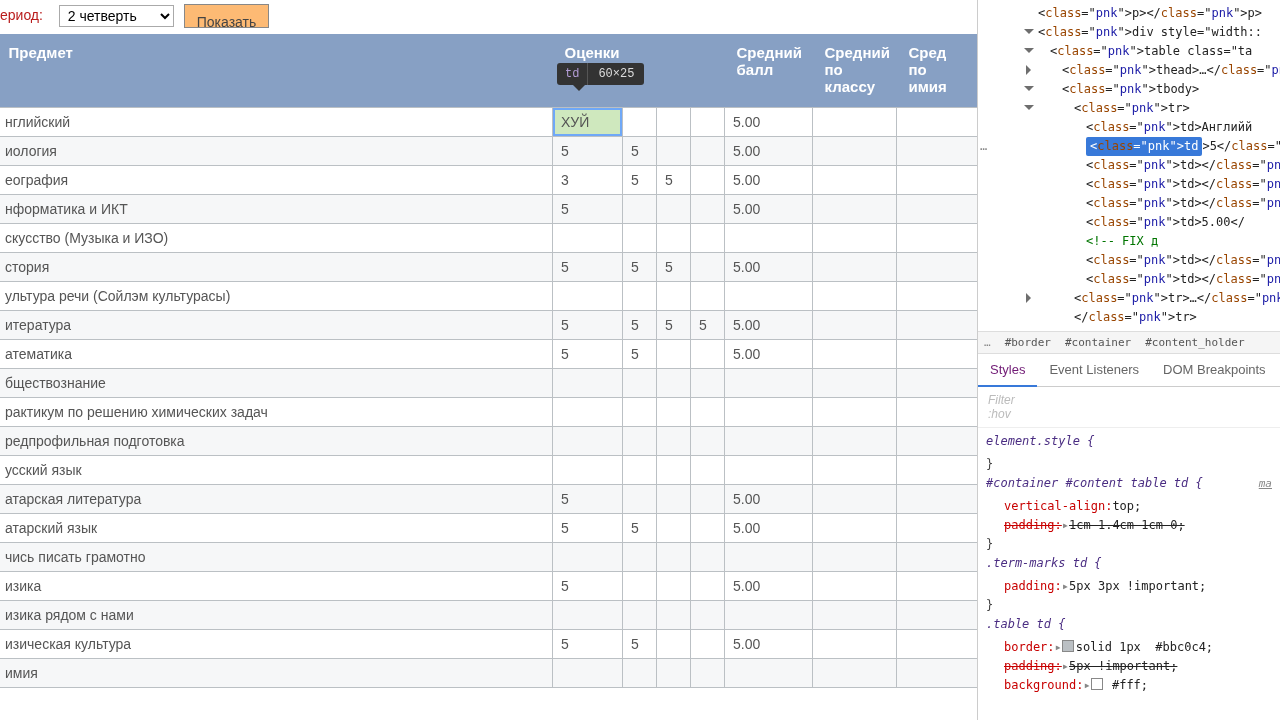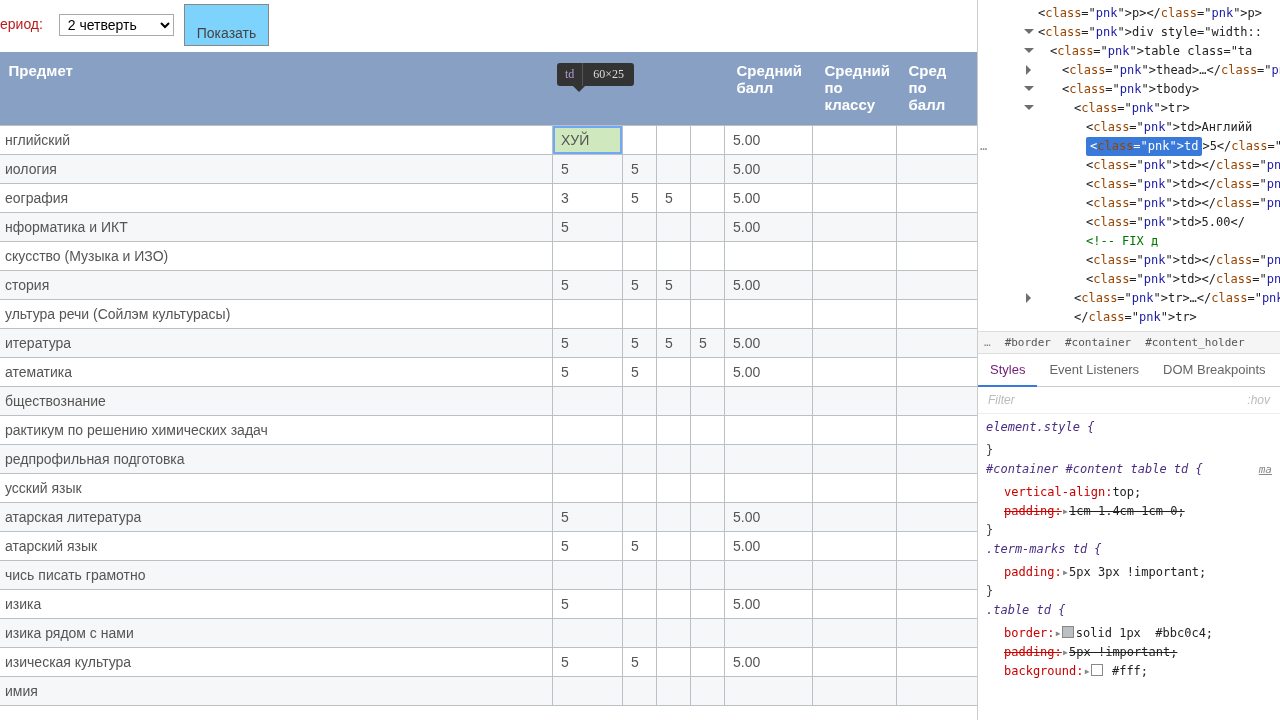--- a/index.html
+++ b/index.html
@@ -4,30 +4,30 @@
 <style>
   html,body{margin:0;padding:0;height:100%;font-family:Arial,Helvetica,sans-serif;font-size:14px;color:#444;background:#fff;}
   .page{display:flex;height:100%;}
   .left{flex:1 1 auto;overflow:hidden;position:relative;}
   .right{width:302px;border-left:1px solid #ccc;background:#fff;display:flex;flex-direction:column;}
 
   
   .toolbar{padding:4px 4px 6px 0;}
   .toolbar .lbl{color:#b91c1c;font-size:14px;margin-right:12px;}
   .sel{border:1px solid #aaa;background:#fff;padding:1px 20px 1px 4px;font-size:14px;height:22px;vertical-align:middle;}
-  .btn{border:1px solid #888;background:#7dd3fc;padding:20px 12px;font-size:14px;color:#444;margin-left:6px;height:24px;vertical-align:middle;}
+  .btn{border:1px solid #888;background:#fdba74;padding:9px 12px;font-size:14px;color:#444;margin-left:6px;height:24px;vertical-align:middle;}
 
   .grades-wrap{margin-left:-4px;overflow:hidden;}
   table.grades{border-collapse:collapse;width:100%;table-layout:fixed;}
   table.grades th{background:#87a0c4;color:#fff;font-weight:bold;text-align:left;vertical-align:top;padding:10px 12px 12px 12px;font-size:15px;}
   table.grades td{border:1px solid #bbc0c4;background:#fff;padding:6px 8px;color:#555;white-space:nowrap;overflow:hidden;text-overflow:ellipsis;}
   table.grades tr.alt td{background:#f6f7f8;}
   table.grades td.subj{width:100%;}
   .hl{background:#cfe8be !important;box-shadow:0 0 0 2px #6fa8f7 inset;}
-  .tooltip{position:absolute;background:#333;color:#fff;font-family:Liberation Serif, serif;font-size:12px;border-radius:3px;padding:0;display:flex;align-items:stretch;}
+  .tooltip{position:absolute;background:#333;color:#fff;font-family:Liberation Mono, monospace;font-size:12px;border-radius:3px;padding:0;display:flex;align-items:stretch;}
   .tooltip .tag{color:#b39cd6;padding:4px 8px;border-right:1px solid #555;}
   .tooltip .dim{color:#ddd;padding:4px 10px;}
   .tooltip::after{content:"";position:absolute;bottom:-6px;left:16px;border:6px solid transparent;border-top-color:#333;border-bottom:none;}
 
   
   .elements{flex:0 0 auto;max-height:345px;overflow:hidden;font-family:"Menlo","Consolas",monospace;font-size:12px;line-height:19px;padding:4px 0 4px 60px;color:#222;white-space:nowrap;}
   .elements .row{position:relative;}
   .elements .tri{position:absolute;left:-14px;top:2px;width:0;height:0;border:5px solid transparent;}
   .elements .tri.down{border-top-color:#6e6e6e;border-bottom:none;top:6px;}
   .elements .tri.right{border-left-color:#6e6e6e;border-right:none;left:-12px;top:4px;}
@@ -42,21 +42,21 @@
   .elements .ind3{padding-left:36px;}
   .elements .ind4{padding-left:48px;}
 
   .crumbs{border-top:1px solid #ddd;border-bottom:1px solid #ddd;background:#f5f5f5;font-family:"Menlo","Consolas",monospace;font-size:11px;color:#555;padding:4px 6px;display:flex;gap:14px;overflow:hidden;}
   .crumbs span:first-child{color:#888;}
 
   .tabs{display:flex;border-bottom:1px solid #ccc;font-size:13px;color:#666;}
   .tabs .tab{padding:8px 12px;cursor:default;}
   .tabs .tab.active{color:#701a75;border-bottom:2px solid #3879d9;margin-bottom:-1px;}
 
-  .filter{display:flex;justify-content:space-between;padding:6px 10px;border-bottom:1px solid #eee;color:#bbb;font-size:12px;font-style:italic;}
+  .filter{display:flex;justify-content:space-between;padding:6px 10px;border-bottom:1px solid #eee;color:#bbb;font-size:12px;font-style:italic;flex-direction:column;}
 
   .styles{font-family:"Menlo","Consolas",monospace;font-size:12px;line-height:19px;padding:4px 8px 10px 8px;overflow:hidden;white-space:pre;}
   .styles .rule{margin-bottom:4px;font-style:italic;}
   .styles .selector{color:#4b2e83;}
   .styles .prop{color:#c80000;padding-left:18px;display:inline-block;}
   .styles .val{color:#222;}
   .styles .strike{text-decoration:line-through;}
   .styles .arrow{color:#888;}
   .styles .link{color:#888;float:right;font-size:11px;text-decoration:underline;}
   .styles .swatch{display:inline-block;width:10px;height:10px;border:1px solid #888;vertical-align:-1px;margin-right:2px;}
@@ -96,21 +96,21 @@
           <tr>
             <th>Предмет</th>
             <th colspan="4">Оценки</th>
             <th style="white-space:pre-line">Средний
 балл</th>
             <th style="white-space:pre-line">Средний
 по
 классу</th>
             <th style="white-space:pre-line">Сред
 по
-балл</th>
+имия</th>
           </tr>
         </thead>
         <tbody id="grades-body">
             <tr>
               <td class="subj">нглийский</td>
               <td class="hl">ХУЙ</td>
               <td></td>
               <td></td>
               <td></td>
               <td>5.00</td>

